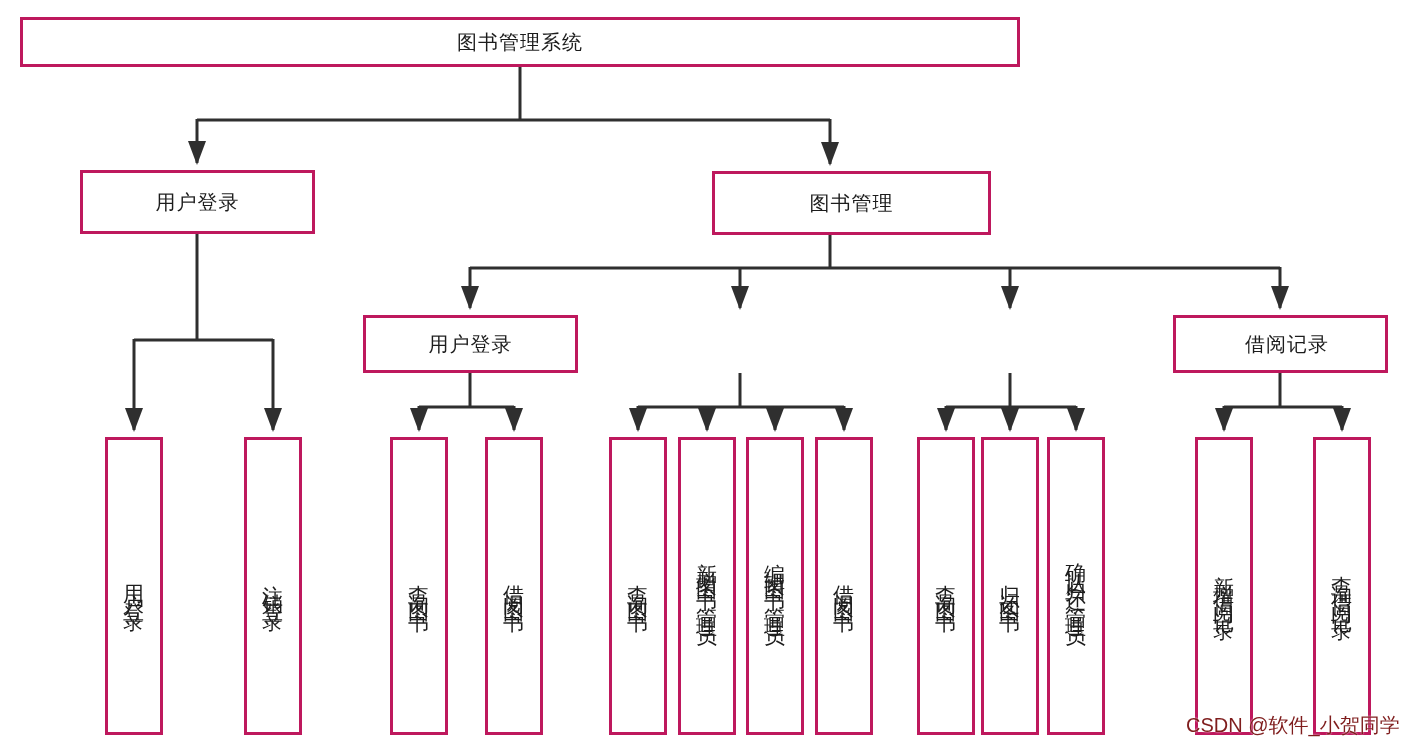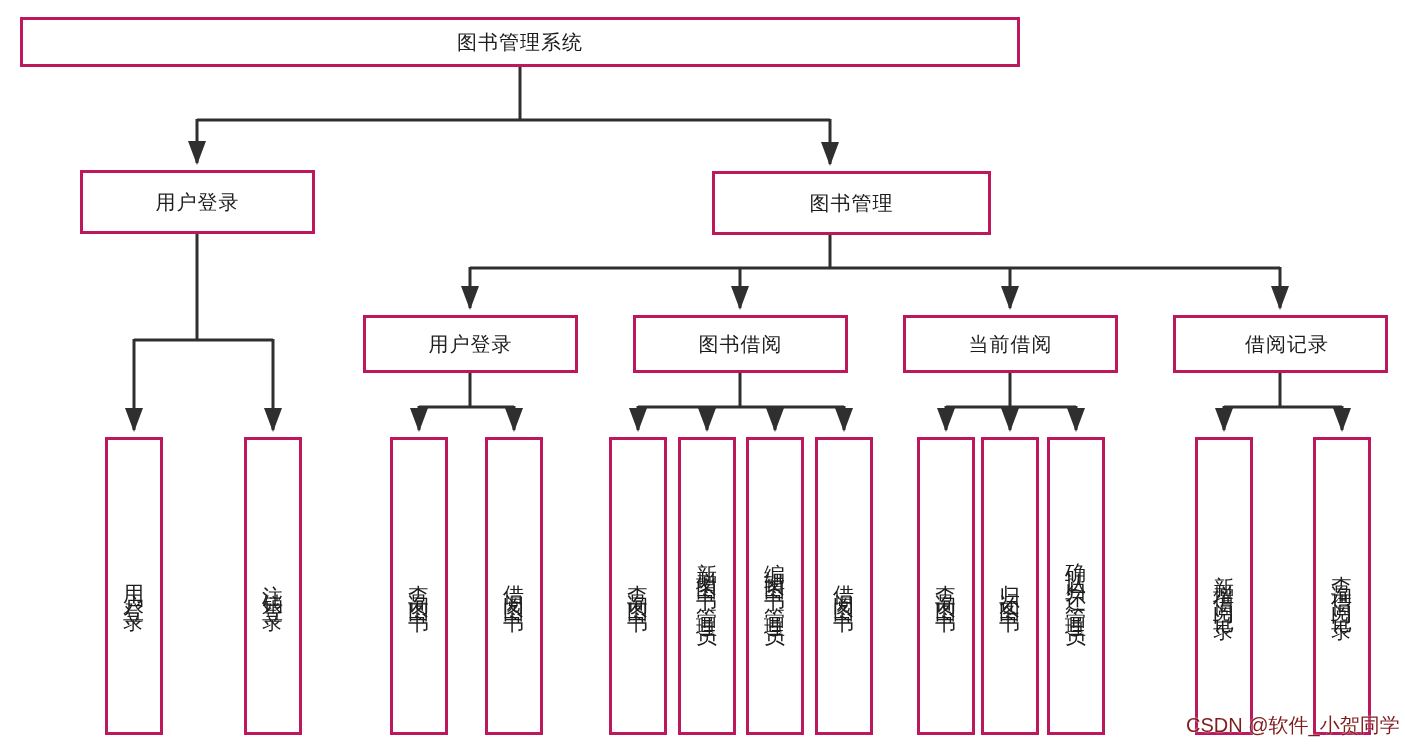--- a/index.html
+++ b/index.html
@@ -132,26 +132,20 @@
   <div class="box hbox n-user-login">
     <span>用户登录</span>
   </div>
   <div class="box hbox n-book-mgmt">
     <span>图书管理</span>
   </div>
 
   <div class="box hbox n-new-book-rec">
     <span>用户登录</span>
   </div>
-  <div class="box hbox n-book-borrow">
-    <span>图书借阅</span>
-  </div>
-  <div class="box hbox n-current-borrow">
-    <span>当前借阅</span>
-  </div>
   <div class="box hbox n-borrow-records">
     <span>借阅记录</span>
   </div>
 
   <div class="box vbox leaf n-leaf-login">
     <span>用户登录</span>
   </div>
   <div class="box vbox leaf n-leaf-logout">
     <span>注销登录</span>
   </div>

